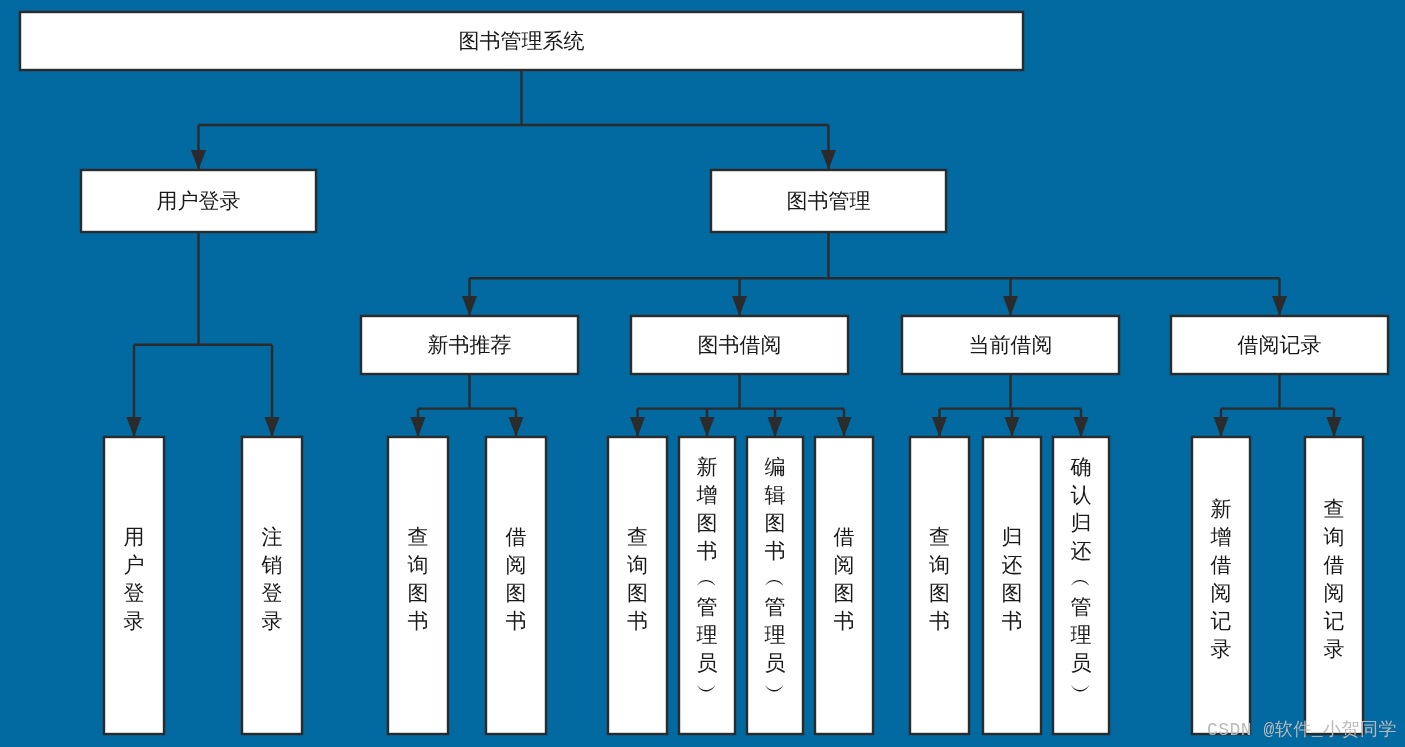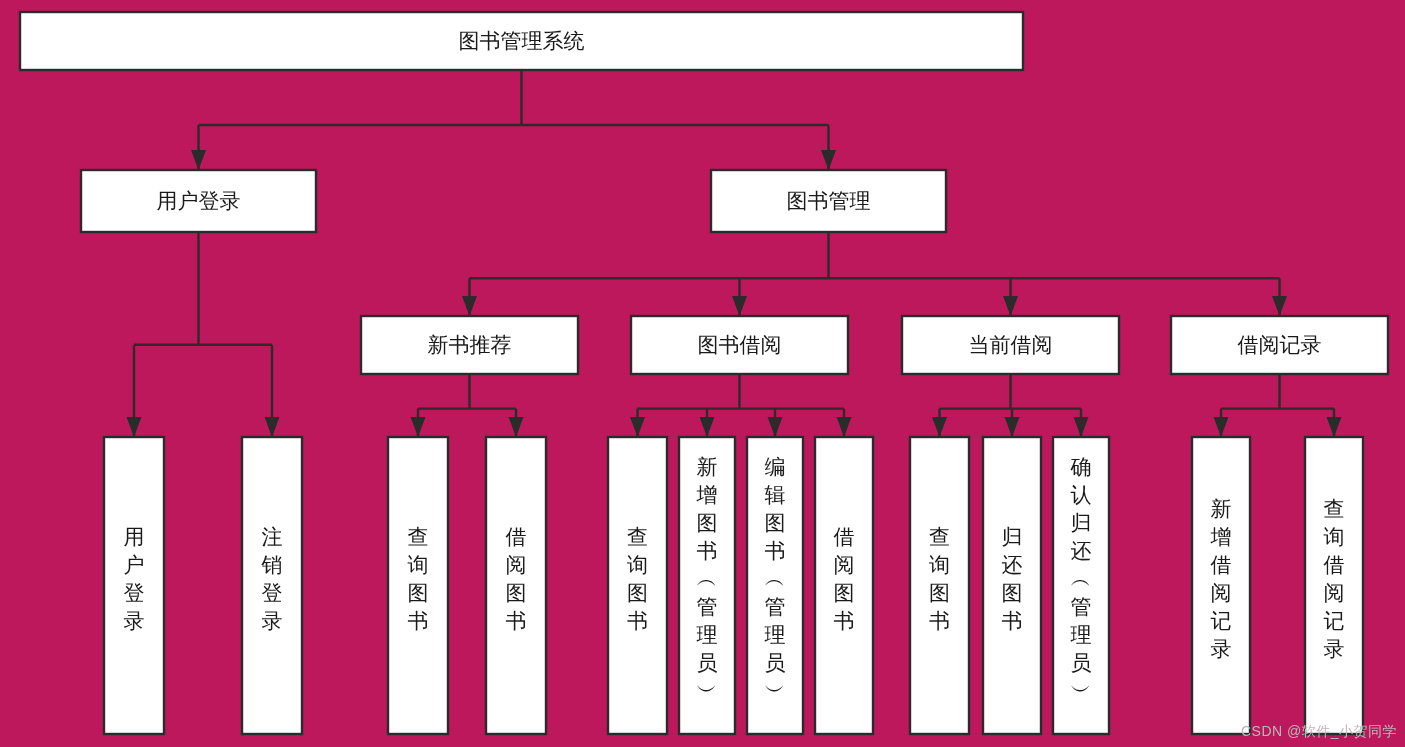--- a/index.html
+++ b/index.html
@@ -7,21 +7,21 @@
     padding: 0;
     background: #ffffff;
   }
   body {
     font-family: "Liberation Sans", "DejaVu Sans", sans-serif;
   }
   #stage {
     position: relative;
     width: 1405px;
     height: 747px;
-    background: #be185d;
+    background: #0369a1;
     overflow: hidden;
   }
   svg.diagram {
     position: absolute;
     left: 0;
     top: 0;
     width: 1405px;
     height: 747px;
   }
   .node-rect {
@@ -49,22 +49,22 @@
     stroke-linecap: butt;
   }
   .arrow-head {
     fill: #2b2b2b;
     stroke: none;
   }
   .watermark {
     position: absolute;
     right: 8px;
     bottom: 6px;
-    font-family: Liberation Sans, sans-serif;
-    font-size: 14px;
+    font-family: Liberation Mono, monospace;
+    font-size: 18px;
     color: #b9b9b9;
     letter-spacing: 0.5px;
     white-space: nowrap;
     user-select: none;
   }
 </style>
 </head>
 <body>
 
 <div id="stage">

